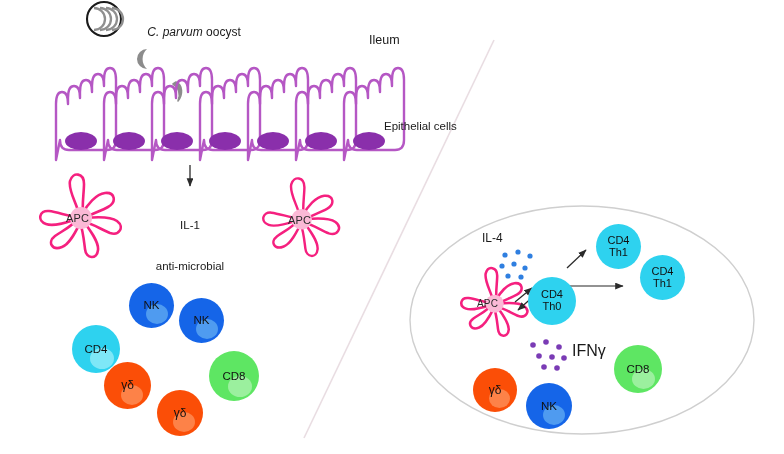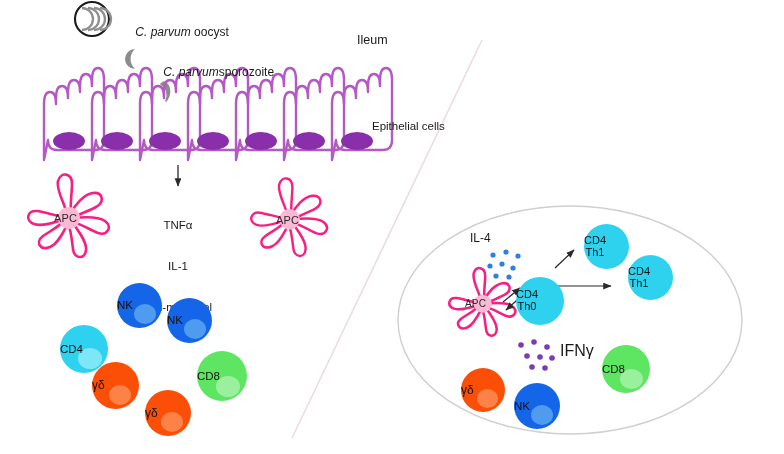--- a/index.html
+++ b/index.html
@@ -1,28 +1,28 @@
 <!DOCTYPE html>
 <html><head>
 <meta charset="utf-8">
 <style>
   html,body{margin:0;padding:0;background:#ffffff;}
   body{
     width:784px;height:454px;position:relative;overflow:hidden;
     font-family:"Liberation Sans","DejaVu Sans",sans-serif;
     color:#1a1a1a;
   }
-  #stage{position:absolute;left:4px;top:0;width:631px;height:454px;}
+  #stage{position:absolute;left:16px;top:0;width:631px;height:454px;}
   svg.layer{position:absolute;left:0;top:0;width:784px;height:454px;overflow:visible;}
   .lbl{position:absolute;white-space:pre;line-height:1.18;}
   .bold{font-weight:normal;}
   .ital{font-style:italic;}
   .cellbadge{
     position:absolute;border-radius:50%;
-    display:flex;align-items:center;
+    display:flex;align-items:center;justify-content:center;
     text-align:center;line-height:1.05;font-weight:normal;
     color:#111;
   }
   .cellbadge span{position:relative;z-index:3;}
   .inner{position:absolute;border-radius:50%;z-index:1;}
   .apclabel{
     position:absolute;z-index:5;font-size:11px;color:#2a2a2a;
     white-space:nowrap;letter-spacing:.2px;
   }
 </style>
@@ -169,31 +169,27 @@
       <line x1="519" y1="295" x2="502" y2="310" stroke="#2b2b2b" stroke-width="1.3" marker-end="url(#arrowSm)"></line>
     </g>
     <line x1="551" y1="268" x2="570" y2="250" stroke="#2b2b2b" stroke-width="1.3" marker-end="url(#arrowSm)"></line>
     <line x1="548" y1="286" x2="607" y2="286" stroke="#6e6e6e" stroke-width="1.3" marker-end="url(#arrowSm)"></line>
   </svg>
 
   <div class="lbl" style="left:118px;top:11px;font-size:12px;">
     <span class="ital">C. parvum</span><span> oocyst</span>
   </div>
 
-  <div class="lbl" style="left:146px;top:51px;font-size:12px;">
-    <span class="ital">C. parvum</span><span>sporozoite</span>
-  </div>
 
   <div class="lbl bold" style="left:353px;top:33px;font-size:12.5px;">Ileum</div>
 
   <div class="lbl" style="left:368px;top:120px;font-size:11.5px;">Epithelial cells</div>
 
 
   <div class="lbl" style="left:113px;top:192px;font-size:11.5px;text-align:center;width:122px;">
-    <div>TNFα</div>
     <div>IL-1</div>
     <div>anti-microbial</div>
   </div>
 
   <div class="lbl" style="left:466px;top:231px;font-size:12px;">IL-4</div>
 
   <div class="lbl" style="left:556px;top:342px;font-size:16px;">IFNγ</div>
 
   <div class="apclabel" style="left:50px;top:212px;">APC</div>
   <div class="apclabel" style="left:272px;top:214px;">APC</div>

